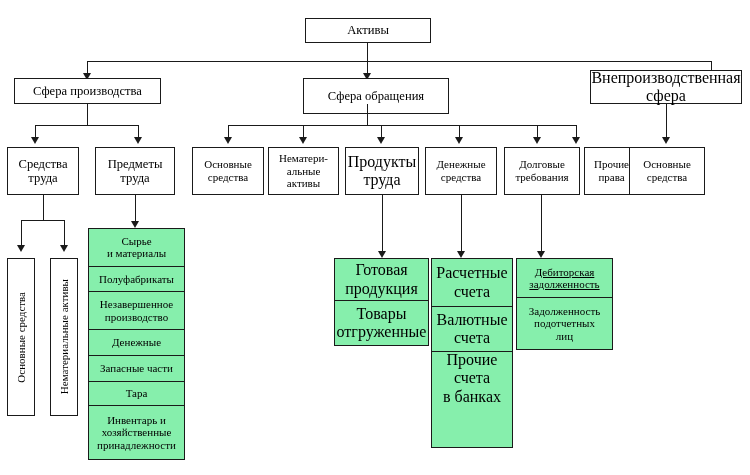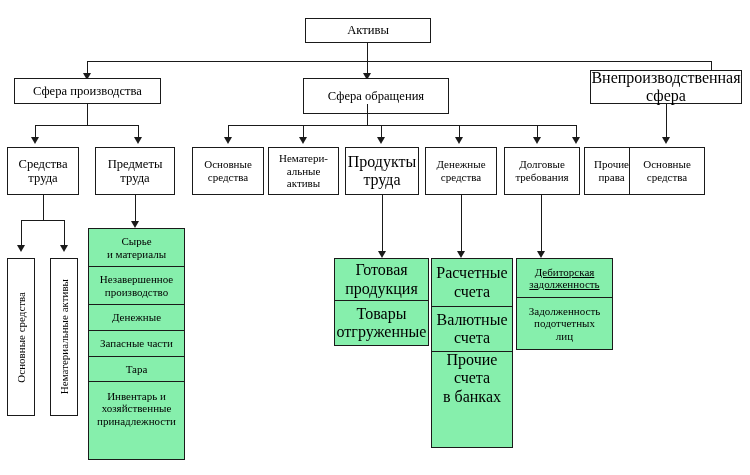--- a/index.html
+++ b/index.html
@@ -187,20 +187,21 @@
     <span>Основные средства</span>
   </div>
 
   <div class="vbox f11" style="left:50px; top:258px; width:28px; height:158px;">
     <span>Нематериальные активы</span>
   </div>
 
   <div class="stack" style="left:88px; top:228px; width:97px; height:232px;">
     <div class="cell f11" style="height:38px;">Сырье
 и материалы</div>
+    <div class="cell f11" style="height:26px;">Полуфабрикаты</div>
     <div class="cell f11" style="height:38px;">Незавершенное
 производство</div>
     <div class="cell f11" style="height:26px;">Денежные</div>
     <div class="cell f11" style="height:26px;">Запасные части</div>
     <div class="cell f11" style="height:25px;">Тара</div>
     <div class="cell f11" style="height:53px;">Инвентарь и
 хозяйственные
 принадлежности</div>
   </div>
 

